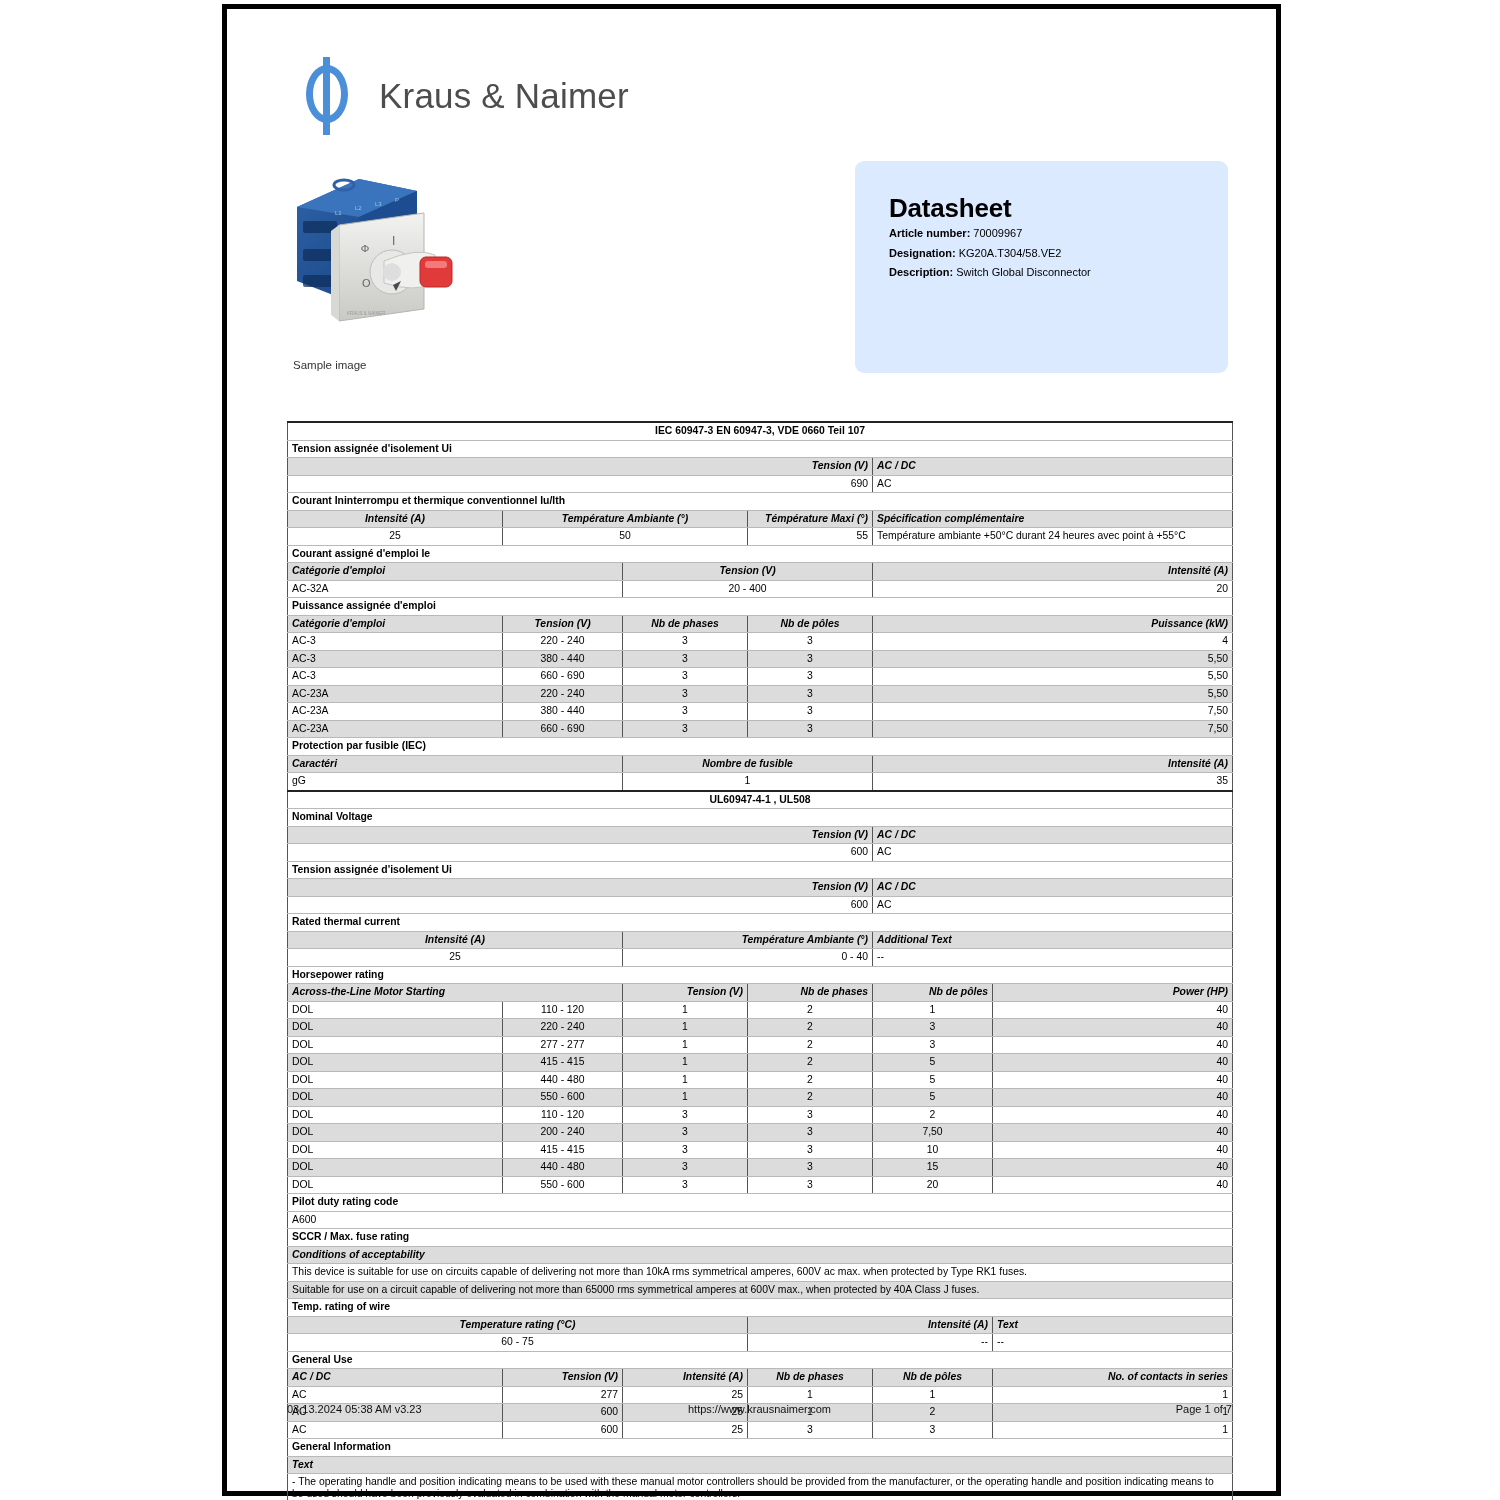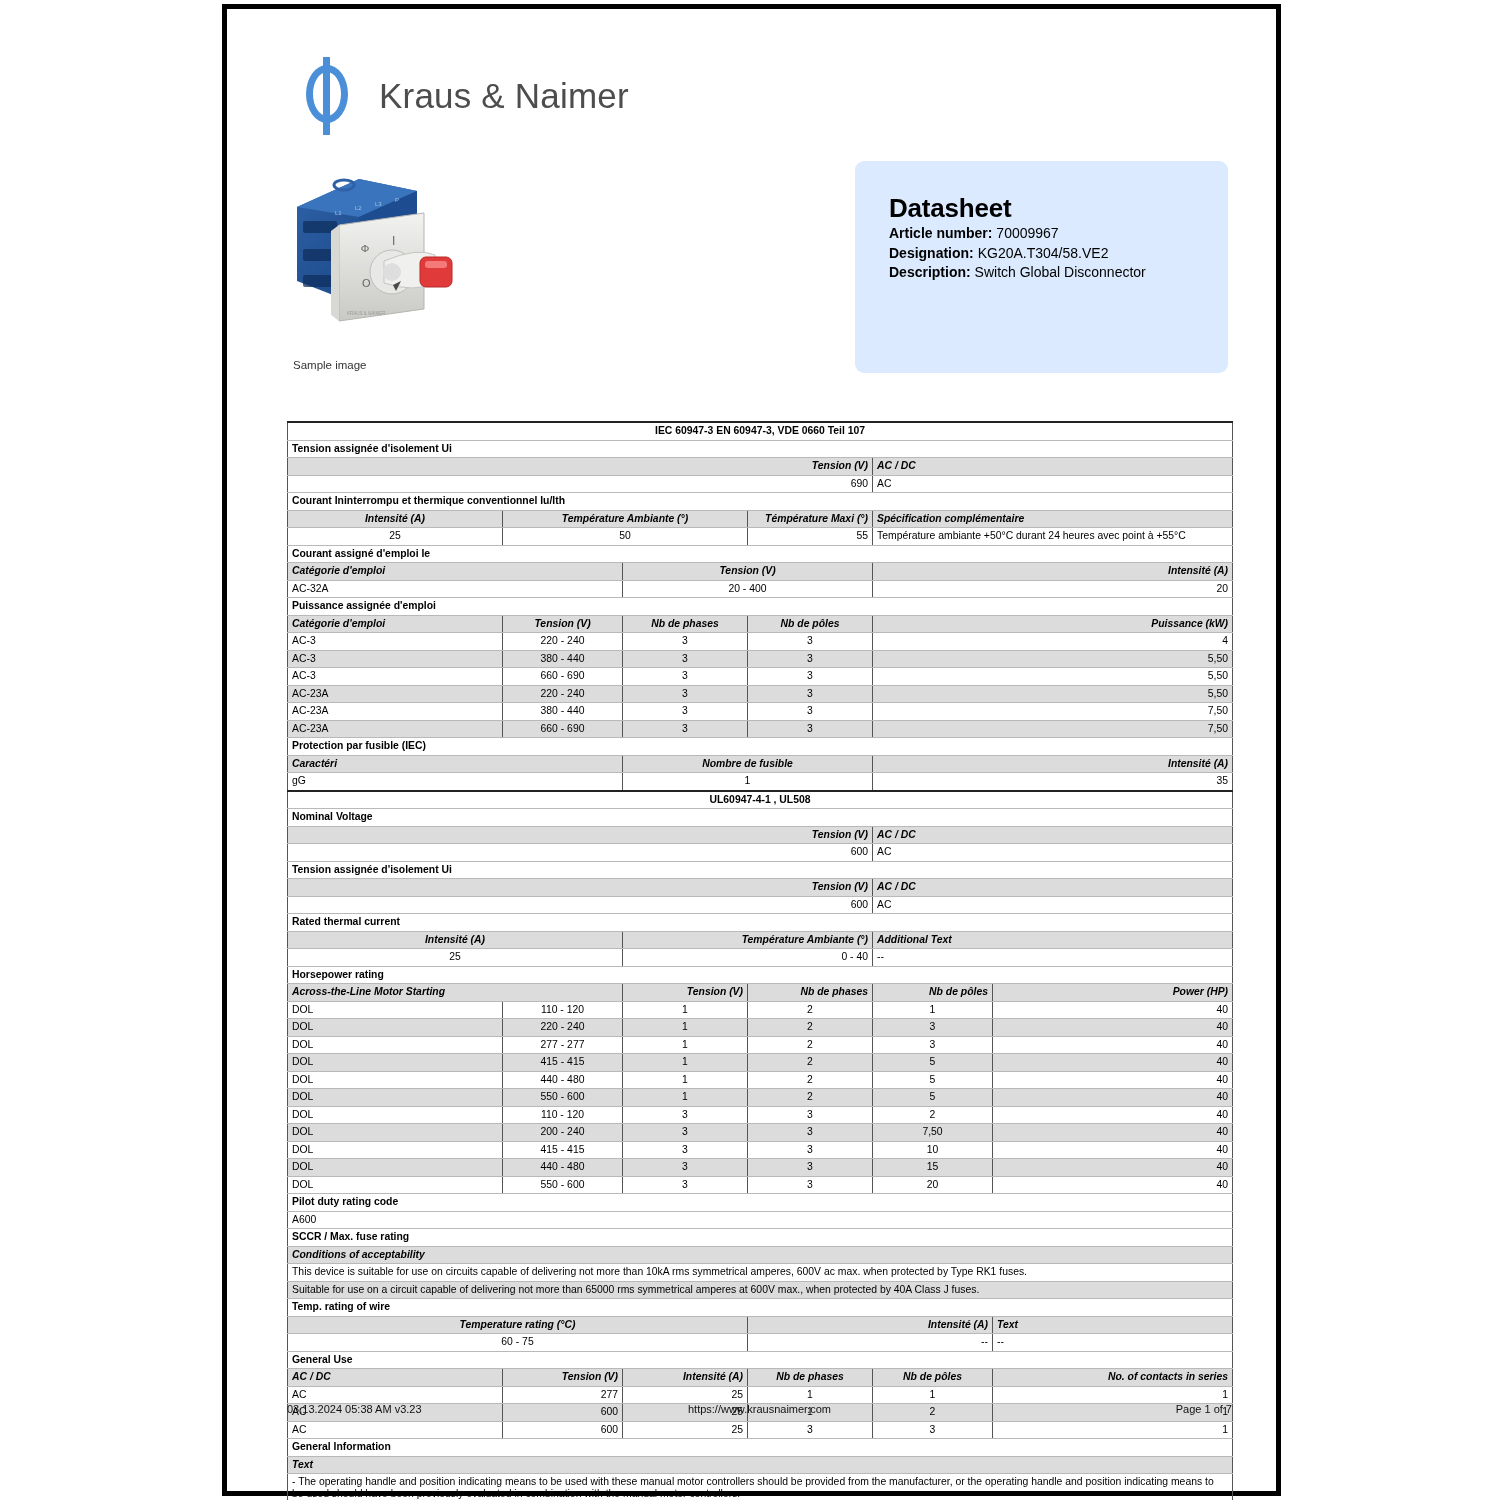--- a/index.html
+++ b/index.html
@@ -21,21 +21,21 @@
   .logo-text{font-size:35px;color:#4d4d4d;letter-spacing:.2px;white-space:nowrap;}
 
   .product-img{position:absolute;left:62px;top:160px;width:195px;height:170px;}
   .sample-caption{position:absolute;left:66px;top:350px;font-size:11.5px;color:#333;}
 
   .info-box{
     position:absolute;left:628px;top:152px;width:373px;height:212px;
     background:#dbeafe;border-radius:9px;box-sizing:border-box;padding:32px 0 0 34px;
   }
   .info-title{font-size:26px;font-weight:bold;letter-spacing:-.2px;}
-  .info-line{font-size:14px;line-height:19.5px;}
+  .info-line{font-size:11px;line-height:19.5px;}
   .info-line b{font-weight:bold;}
 
   
   .tbl{position:absolute;left:60px;top:412px;width:945px;border-collapse:collapse;table-layout:fixed;}
   .tbl td{
     font-size:10.4px;line-height:12px;padding:2px 4px 2.5px 4px;
     border-left:1px solid #555;border-right:1px solid #555;
     border-top:1px solid #b9b9b9;border-bottom:1px solid #b9b9b9;
     vertical-align:bottom;height:13px;box-sizing:border-box;overflow:hidden;
   }

